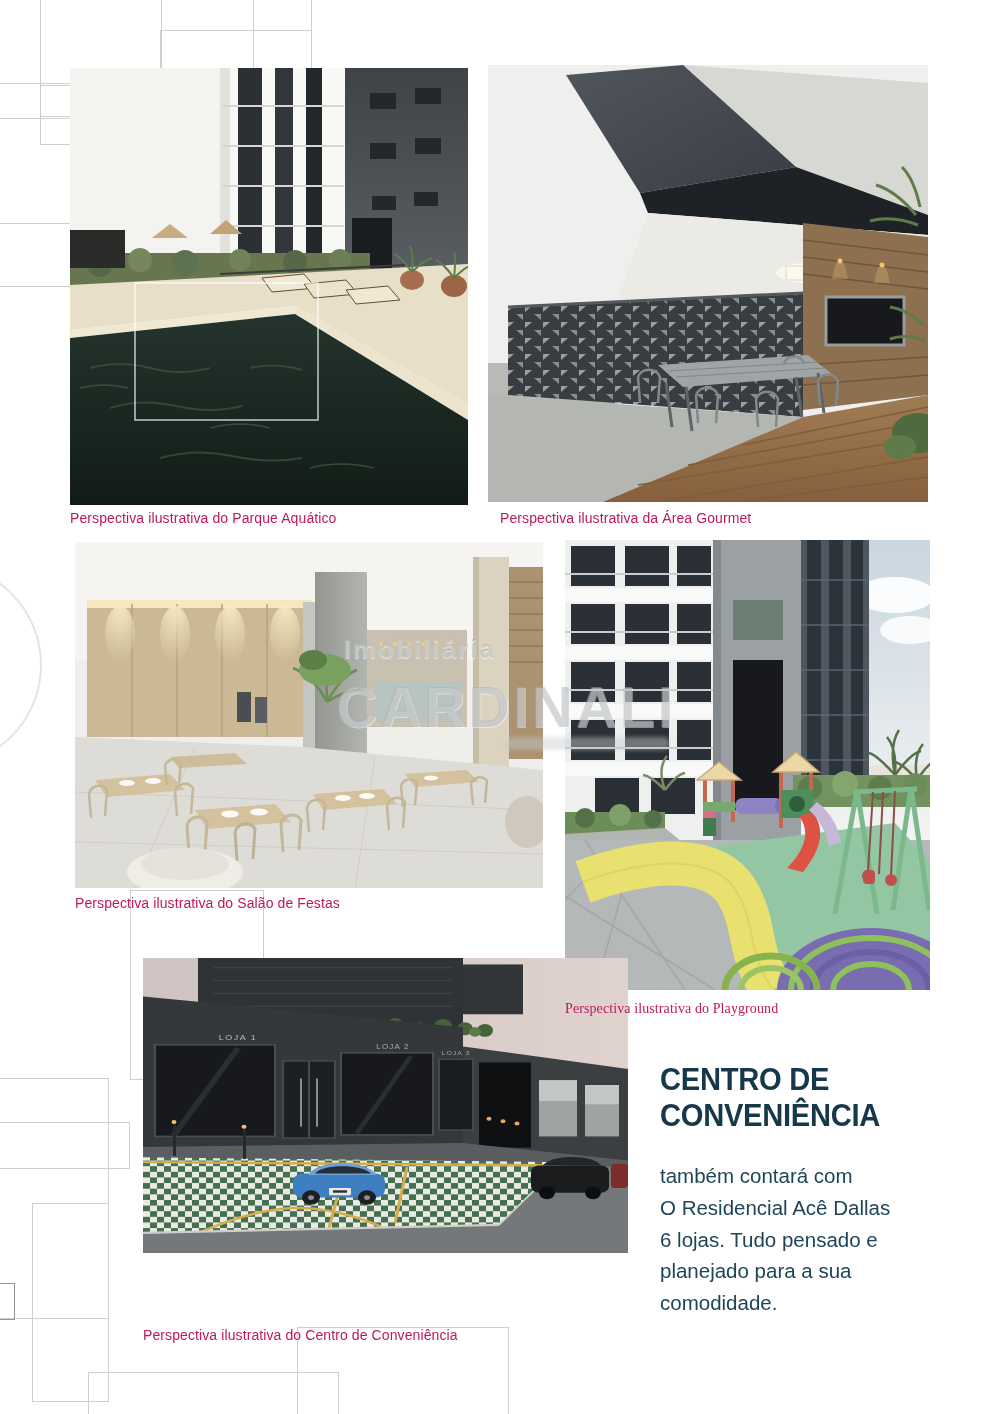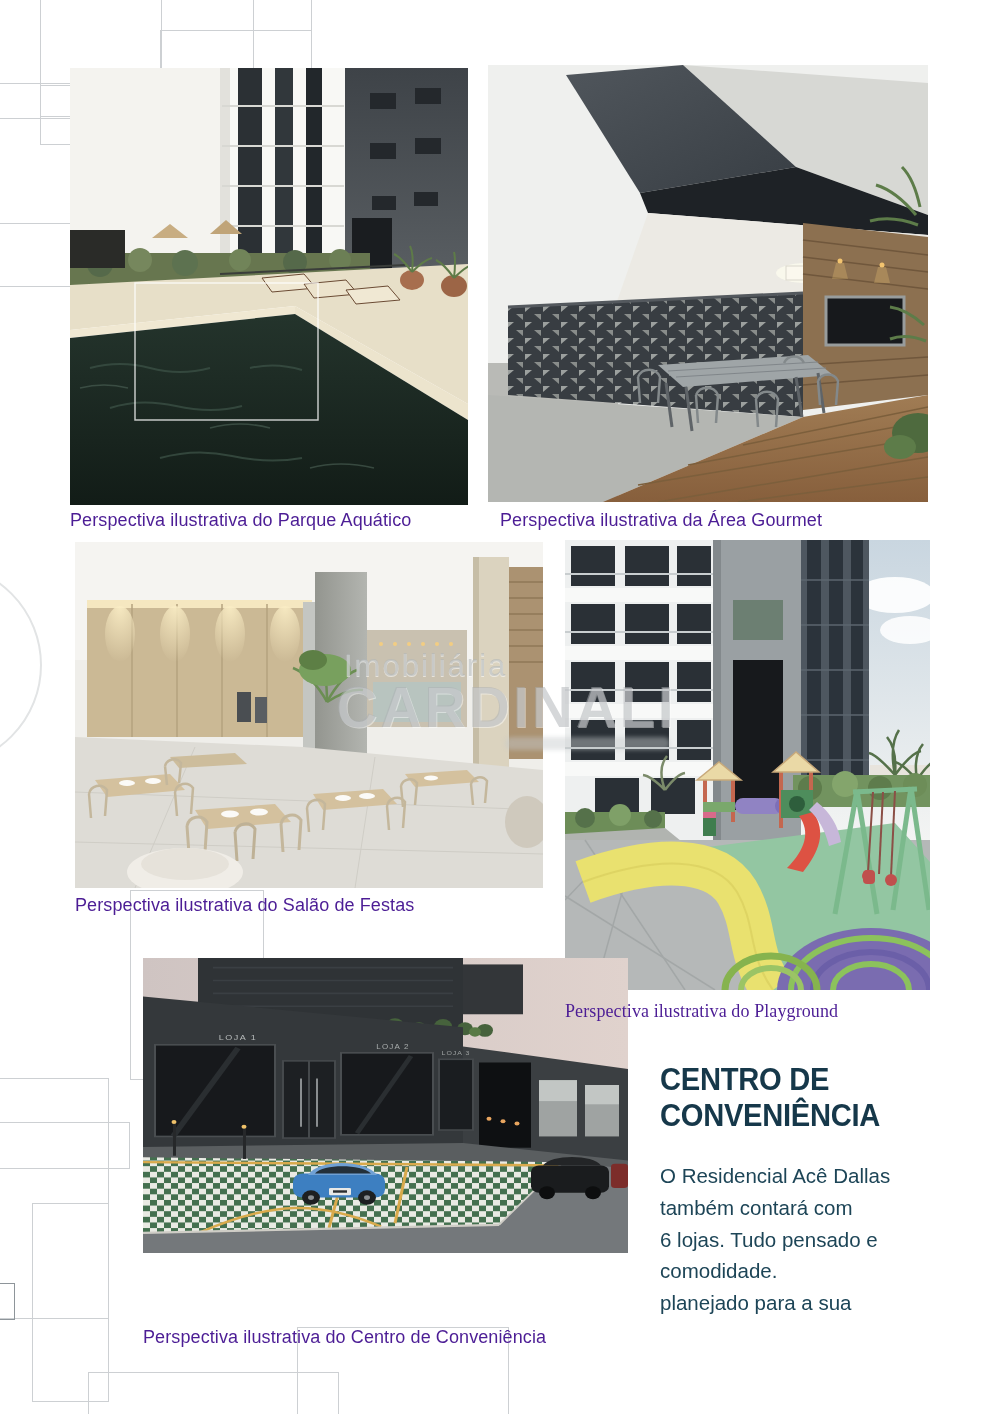--- a/index.html
+++ b/index.html
@@ -6,26 +6,26 @@
   .page{position:relative;width:1000px;height:1414px;background:#ffffff;overflow:hidden;
         font-family:"Liberation Sans", sans-serif;}
   
   .drect{position:absolute;border:1px solid #cdd0d3;z-index:1;}
   .drect.dark{border-color:#8e959a;}
   .dcircle{position:absolute;border:2px solid #e2e4e5;border-radius:50%;z-index:1;}
   
   .photo{position:absolute;z-index:2;}
   .photo svg{display:block;width:100%;height:100%;}
   
-  .caption{position:absolute;z-index:4;font-size:18px;color:#4c1d95;letter-spacing:.1px;}
+  .caption{position:absolute;z-index:4;font-size:14px;color:#be185d;letter-spacing:.1px;}
   .cap-right{text-align:left;}
   
   .wm{position:absolute;z-index:5;pointer-events:none;}
-  .wm-small{left:344px;top:648px;font-size:31px;letter-spacing:2px;color:rgba(178,182,185,.58);
-            text-shadow:0 1px 0 rgba(255,255,255,.55);}
+  .wm-small{left:344px;top:634px;font-size:26px;letter-spacing:2px;color:rgba(178,182,185,.58);
+            text-shadow:0 1px 0 rgba(255,255,255,.55);font-weight:bold;}
   .wm-big{left:336px;top:674px;font-size:57px;font-weight:bold;letter-spacing:3px;
           color:rgba(172,176,179,.50);text-shadow:1px 1px 0 rgba(255,255,255,.45);}
   .wm-smudge{left:505px;top:737px;width:165px;height:13px;background:rgba(198,201,203,.45);
              border-radius:6px;filter:blur(2px);}
   
   .heading{position:absolute;left:660px;top:1062px;z-index:4;color:#16384a;font-weight:bold;
            font-size:31px;line-height:36px;transform:scaleX(.94);transform-origin:left top;
            letter-spacing:-.3px;}
   .bodytext{position:absolute;left:660px;top:1160px;z-index:4;color:#1d4557;
             font-size:20.5px;line-height:31.8px;}
@@ -572,20 +572,20 @@
   <div class="caption" style="left:500px;top:510px;">Perspectiva ilustrativa da Área Gourmet</div>
   <div class="caption cap-right" style="left:75px;top:895px;width:458px;">Perspectiva ilustrativa do Salão de Festas</div>
   <div class="caption cap-right" style="left:565px;top:1001px;width:363px;font-family:Liberation Serif, serif;">Perspectiva ilustrativa do Playground</div>
   <div class="caption cap-right" style="left:143px;top:1327px;width:479px;">Perspectiva ilustrativa do Centro de Conveniência</div>
 
   <div class="heading">
     <div>CENTRO DE</div>
     <div>CONVENIÊNCIA</div>
   </div>
   <div class="bodytext">
+    <div>também contará com</div>
     <div>O Residencial Acê Dallas</div>
-    <div>também contará com</div>
     <div>6 lojas. Tudo pensado e</div>
+    <div>planejado para a sua</div>
     <div>comodidade.</div>
-    <div>planejado para a sua</div>
   </div>
 
 </div>
 
 </body></html>

